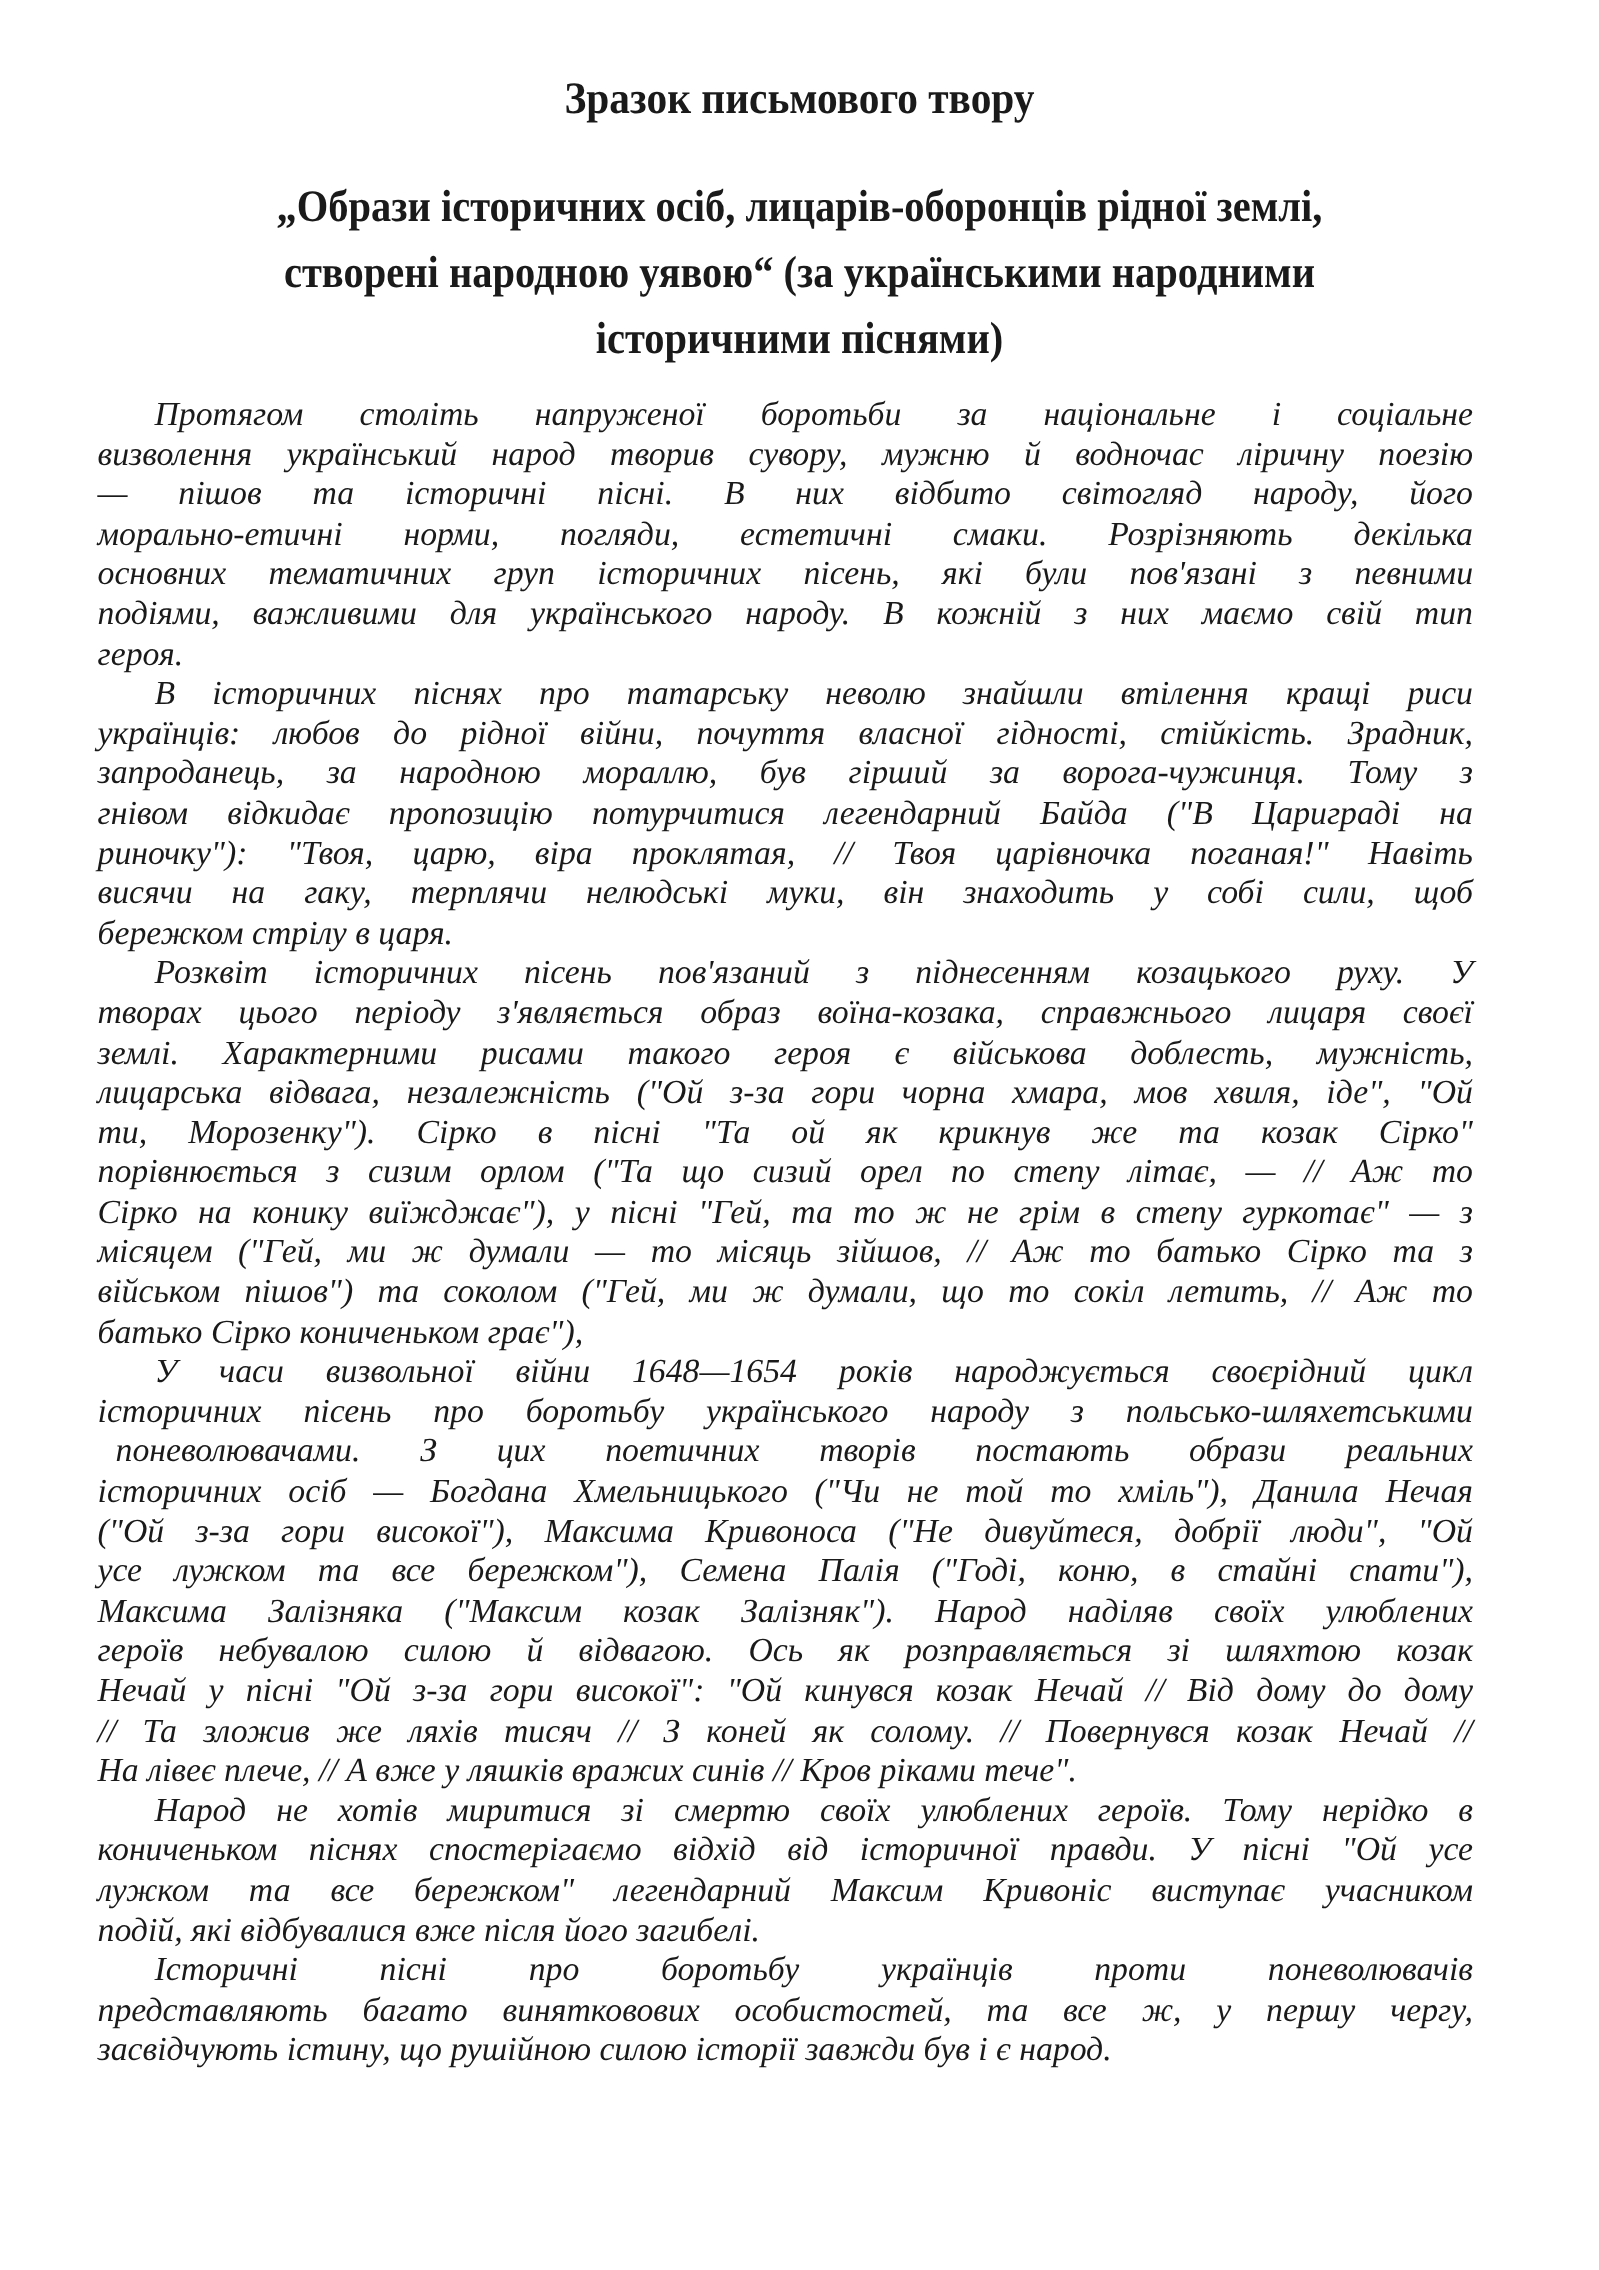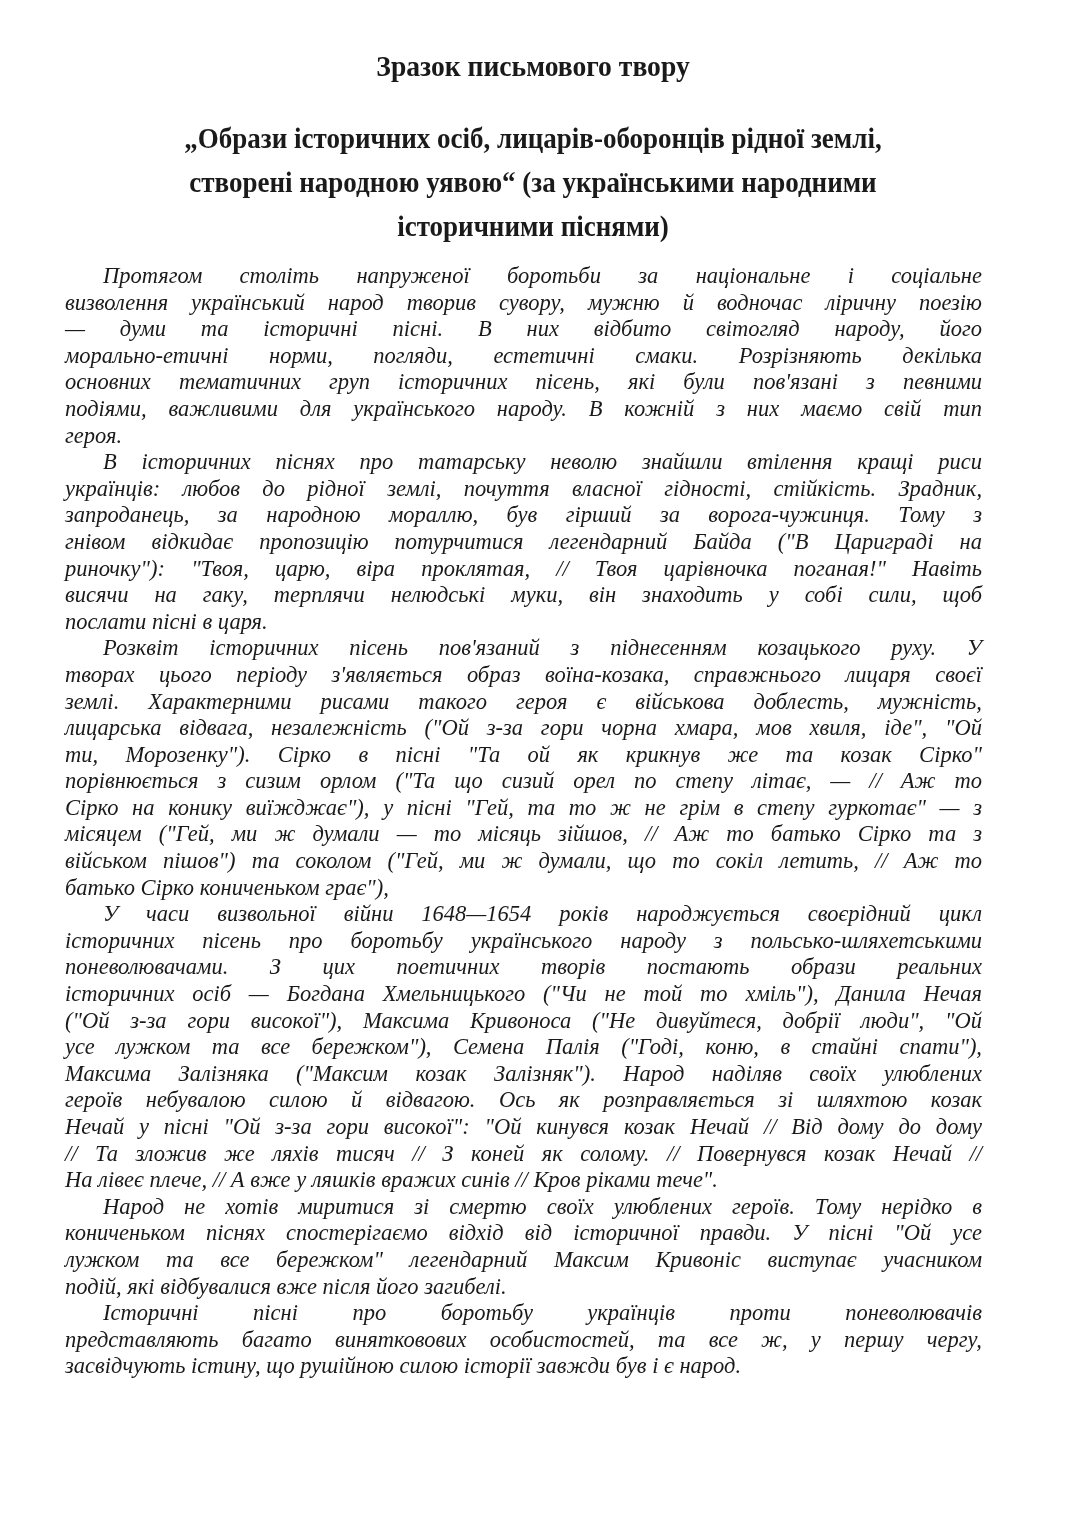--- a/index.html
+++ b/index.html
@@ -24,51 +24,51 @@
   <div class="heading h1">Зразок письмового твору</div>
   <div class="heading h2">
     <div>„Образи історичних осіб, лицарів-оборонців рідної землі,</div>
     <div>створені народною уявою“ (за українськими народними</div>
     <div>історичними піснями)</div>
   </div>
   <div class="body" id="essay-body">
       <div>
         <div class="line indent" style="white-space: normal;"><span style="white-space: nowrap; word-spacing: 0px;">Протягом століть напруженої боротьби за національне і соціальне</span></div>
         <div class="line" style="white-space: normal;"><span style="white-space: nowrap; word-spacing: 0px;">визволення український народ творив сувору, мужню й водночас ліричну поезію</span></div>
-        <div class="line" style="white-space: normal;"><span style="white-space: nowrap; word-spacing: 0px;">— думи та історичні пісні. В них відбито світогляд народу, його</span></div>
+        <div class="line" style="white-space: normal;"><span style="white-space: nowrap; word-spacing: 0px;">— пішов та історичні пісні. В них відбито світогляд народу, його</span></div>
         <div class="line" style="white-space: normal;"><span style="white-space: nowrap; word-spacing: 0px;">морально-етичні норми, погляди, естетичні смаки. Розрізняють декілька</span></div>
         <div class="line" style="white-space: normal;"><span style="white-space: nowrap; word-spacing: 0px;">основних тематичних груп історичних пісень, які були пов'язані з певними</span></div>
         <div class="line" style="white-space: normal;"><span style="white-space: nowrap; word-spacing: 0px; margin-top: 40px;">подіями, важливими для українського народу. В кожній з них маємо свій тип</span></div>
         <div class="line last" style="white-space: nowrap;">героя.</div>
       </div>
       <div>
         <div class="line indent" style="white-space: normal;"><span style="white-space: nowrap; word-spacing: 0px;">В історичних піснях про татарську неволю знайшли втілення кращі риси</span></div>
-        <div class="line" style="white-space: normal;"><span style="white-space: nowrap; word-spacing: 0px;">українців: любов до рідної землі, почуття власної гідності, стійкість. Зрадник,</span></div>
+        <div class="line" style="white-space: normal;"><span style="white-space: nowrap; word-spacing: 0px;">українців: любов до рідної війни, почуття власної гідності, стійкість. Зрадник,</span></div>
         <div class="line" style="white-space: normal;"><span style="white-space: nowrap; word-spacing: 0px;">запроданець, за народною мораллю, був гірший за ворога-чужинця. Тому з</span></div>
         <div class="line" style="white-space: normal;"><span style="white-space: nowrap; word-spacing: 0px;">гнівом відкидає пропозицію потурчитися легендарний Байда ("В Цариграді на</span></div>
         <div class="line" style="white-space: normal;"><span style="white-space: nowrap; word-spacing: 0px;">риночку"): "Твоя, царю, віра проклятая, // Твоя царівночка поганая!" Навіть</span></div>
         <div class="line" style="white-space: normal;"><span style="white-space: nowrap; word-spacing: 0px;">висячи на гаку, терплячи нелюдські муки, він знаходить у собі сили, щоб</span></div>
-        <div class="line last" style="white-space: nowrap;">послати пісні в царя.</div>
+        <div class="line last" style="white-space: nowrap;">бережком стрілу в царя.</div>
       </div>
       <div>
         <div class="line indent" style="white-space: normal;"><span style="white-space: nowrap; word-spacing: 0px;">Розквіт історичних пісень пов'язаний з піднесенням козацького руху. У</span></div>
         <div class="line" style="white-space: normal;"><span style="white-space: nowrap; word-spacing: 0px;">творах цього періоду з'являється образ воїна-козака, справжнього лицаря своєї</span></div>
         <div class="line" style="white-space: normal;"><span style="white-space: nowrap; word-spacing: 0px;">землі. Характерними рисами такого героя є військова доблесть, мужність,</span></div>
         <div class="line" style="white-space: normal;"><span style="white-space: nowrap; word-spacing: 0px;">лицарська відвага, незалежність ("Ой з-за гори чорна хмара, мов хвиля, іде", "Ой</span></div>
         <div class="line" style="white-space: normal;"><span style="white-space: nowrap; word-spacing: 0px;">ти, Морозенку"). Сірко в пісні "Та ой як крикнув же та козак Сірко"</span></div>
         <div class="line" style="white-space: normal;"><span style="white-space: nowrap; word-spacing: 0px;">порівнюється з сизим орлом ("Та що сизий орел по степу літає, — // Аж то</span></div>
         <div class="line" style="white-space: normal;"><span style="white-space: nowrap; word-spacing: 0px;">Сірко на конику виїжджає"), у пісні "Гей, та то ж не грім в степу гуркотає" — з</span></div>
         <div class="line" style="white-space: normal;"><span style="white-space: nowrap; word-spacing: 0px;">місяцем ("Гей, ми ж думали — то місяць зійшов, // Аж то батько Сірко та з</span></div>
         <div class="line" style="white-space: normal;"><span style="white-space: nowrap; word-spacing: 0px;">військом пішов") та соколом ("Гей, ми ж думали, що то сокіл летить, // Аж то</span></div>
         <div class="line last" style="white-space: nowrap;">батько Сірко коничeньком грає"),</div>
       </div>
       <div>
         <div class="line indent" style="white-space: normal;"><span style="white-space: nowrap; word-spacing: 0px;">У часи визвольної війни 1648—1654 років народжується своєрідний цикл</span></div>
         <div class="line" style="white-space: normal;"><span style="white-space: nowrap; word-spacing: 0px;">історичних пісень про боротьбу українського народу з польсько-шляхетськими</span></div>
-        <div class="line" style="white-space: normal;"><span style="white-space: nowrap; word-spacing: 0px;">поневолювачами. З цих поетичних творів постають образи реальних</span></div>
+        <div class="line" style="white-space: normal;"><span style="white-space: nowrap; word-spacing: 0px; margin-left: 12px;">поневолювачами. З цих поетичних творів постають образи реальних</span></div>
         <div class="line" style="white-space: normal;"><span style="white-space: nowrap; word-spacing: 0px;">історичних осіб — Богдана Хмельницького ("Чи не той то хміль"), Данила Нечая</span></div>
         <div class="line" style="white-space: normal;"><span style="white-space: nowrap; word-spacing: 0px;">("Ой з-за гори високої"), Максима Кривоноса ("Не дивуйтеся, добрії люди", "Ой</span></div>
         <div class="line" style="white-space: normal;"><span style="white-space: nowrap; word-spacing: 0px;">усе лужком та все бережком"), Семена Палія ("Годі, коню, в стайні спати"),</span></div>
         <div class="line" style="white-space: normal;"><span style="white-space: nowrap; word-spacing: 0px;">Максима Залізняка ("Максим козак Залізняк"). Народ наділяв своїх улюблених</span></div>
         <div class="line" style="white-space: normal;"><span style="white-space: nowrap; word-spacing: 0px;">героїв небувалою силою й відвагою. Ось як розправляється зі шляхтою козак</span></div>
         <div class="line" style="white-space: normal;"><span style="white-space: nowrap; word-spacing: 0px;">Нечай у пісні "Ой з-за гори високої": "Ой кинувся козак Нечай // Від дому до дому</span></div>
         <div class="line" style="white-space: normal;"><span style="white-space: nowrap; word-spacing: 0px;">// Та зложив же ляхів тисяч // З коней як солому. // Повернувся козак Нечай //</span></div>
         <div class="line last" style="white-space: nowrap;">На лівеє плече, // А вже у ляшків вражих синів // Кров ріками тече".</div>
       </div>
       <div>

